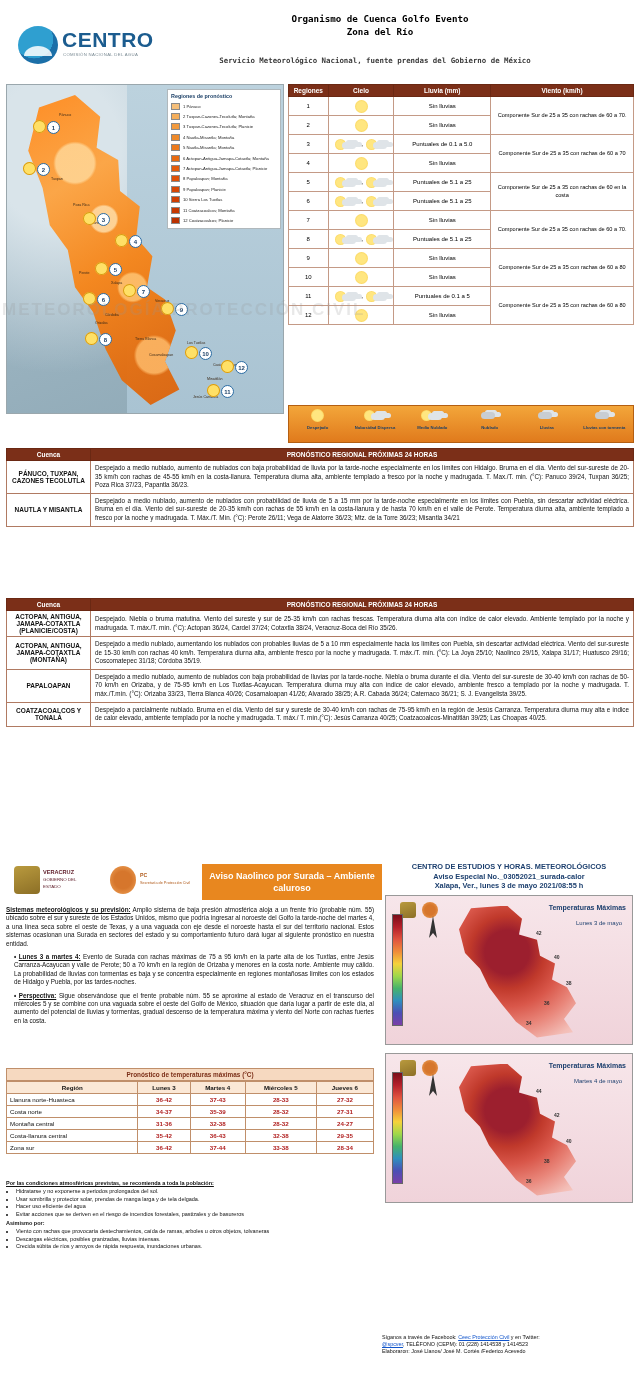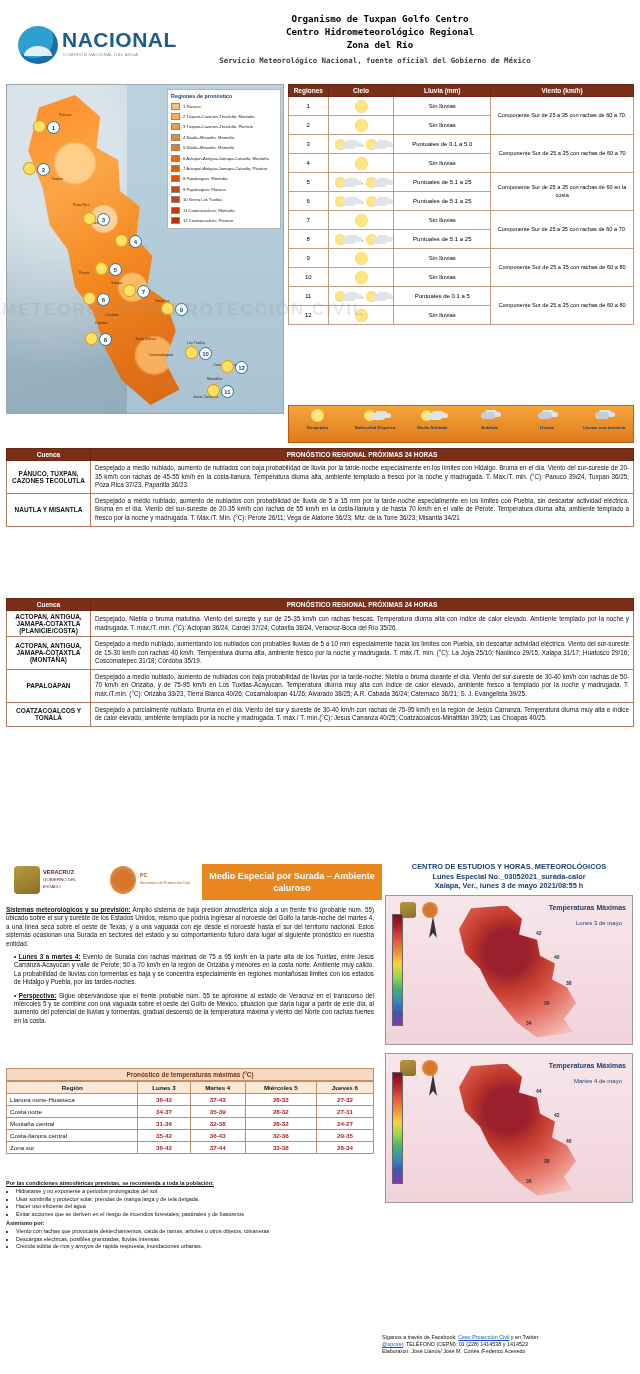--- a/index.html
+++ b/index.html
@@ -154,29 +154,28 @@
   .foot a, .link { color:#1155cc; text-decoration:underline; }
 </style>
 </head>
 <body>
 
 <div class="page">
 
   <div class="header">
     <div class="logo-box">
       <div class="logo-wave"></div>
-      <div class="logo-text">NACIONAL</div>
+      <div class="logo-text">CENTRO</div>
       <div class="logo-sub">COMISIÓN NACIONAL DEL AGUA</div>
     </div>
     <div class="hdr-title">
-      <div>Organismo de Tuxpan Golfo Centro</div>
-      <div>Centro Hidrometeorológico Regional</div>
+      <div>Organismo de Cuenca Golfo Evento</div>
       <div>Zona del Río</div>
     </div>
-    <div class="hdr-sub">Servicio Meteorológico Nacional, fuente oficial del Gobierno de México</div>
+    <div class="hdr-sub">Servicio Meteorológico Nacional, fuente prendas del Gobierno de México</div>
   </div>
 
   <div class="map-wrap">
     <div class="map-bg"></div>
     <div class="gulf"></div>
     <div class="state-shape"></div>
     <div class="state-shape2"></div>
     <div id="map-cities">
         <div class="map-city" style="left: 52px; top: 28px;">Pánuco</div>
         <div class="map-city" style="left: 44px; top: 92px;">Tuxpan</div>
@@ -441,21 +440,21 @@
           <span style="font-size:4.4px;font-weight:normal">GOBIERNO DEL ESTADO</span>
         </div>
       </div>
       <div class="pc-logo">
         <div class="pc-seal"></div>
         <div class="pc-txt">
           <span>PC</span><br>
           <span style="font-size:3.8px;font-weight:normal">Secretaría de Protección Civil</span>
         </div>
       </div>
-      <div class="av-title">Medio Especial por Surada – Ambiente caluroso</div>
+      <div class="av-title">Aviso Naolinco por Surada – Ambiente caluroso</div>
     </div>
 
     <div class="av-body">
       <div id="aviso-paragraphs">
           <div style="margin: 0px 0px 5px;"><span class="lead-u">Sistemas meteorológicos y su previsión:</span><span> Amplio sistema de baja presión atmosférica aloja a un frente frío (probable núm. 55) ubicado sobre el sur y sureste de los Estados Unidos, mismo que podría ingresar al noroeste del Golfo la tarde-noche del martes 4, a una línea seca sobre el oeste de Texas, y a una vaguada con eje desde el noroeste hasta el sur del territorio nacional. Estos sistemas ocasionan una Surada en sectores del estado y su comportamiento futuro dará lugar al siguiente pronóstico en nuestra entidad.</span></div>
           <div style="margin: 0px 0px 5px 8px;"><span style="font-weight:bold">• </span><span class="lead-u">Lunes 3 a martes 4:</span><span> Evento de Surada con rachas máximas de 75 a 95 km/h en la parte alta de los Tuxtlas, entre Jesús Carranza-Acayucan y valle de Perote; 50 a 70 km/h en la región de Orizaba y menores en la costa norte. Ambiente muy cálido. La probabilidad de lluvias con tormentas es baja y se concentra especialmente en regiones montañosas limites con los estados de Hidalgo y Puebla, por las tardes-noches.</span></div>
           <div style="margin: 0px 0px 5px 8px;"><span style="font-weight:bold">• </span><span class="lead-u">Perspectiva:</span><span> Sigue observándose que el frente probable núm. 55 se aproxime al estado de Veracruz en el transcurso del miércoles 5 y se combine con una vaguada sobre el oeste del Golfo de México, situación  que daría lugar a partir de este día, al aumento del potencial de lluvias y tormentas, gradual descenso de la temperatura máxima y viento del Norte con rachas fuertes en la costa.</span></div>
         </div>
     </div>
 
@@ -521,21 +520,21 @@
       <ul id="reco-sub-list" style="margin:1px 0 0 10px;padding:0">
           <li style="list-style: disc;">Viento con rachas que provocaría destechamientos, caída de ramas, arboles u otros objetos, tolvaneras</li>
           <li style="list-style: disc;">Descargas eléctricas, posibles granizadas, lluvias intensas.</li>
           <li style="list-style: disc;">Crecida súbita de ríos y arroyos de rápida respuesta, inundaciones urbanas.</li>
         </ul>
     </div>
 
     <div class="rcol">
       <div class="rc-title">
         <div>CENTRO DE ESTUDIOS Y HORAS. METEOROLÓGICOS</div>
-        <div>Lunes Especial No._03052021_surada-calor</div>
+        <div>Aviso Especial No._03052021_surada-calor</div>
         <div>Xalapa, Ver., lunes 3 de mayo 2021/08:55 h</div>
       </div>
 
       <div class="tmap">
         <div class="seal1"></div>
         <div class="seal2"></div>
         <div class="scale"></div>
         <div class="blob"></div>
         <div class="lbl">Temperaturas Máximas</div>
         <div class="lbl2">Lunes 3 de mayo</div>

